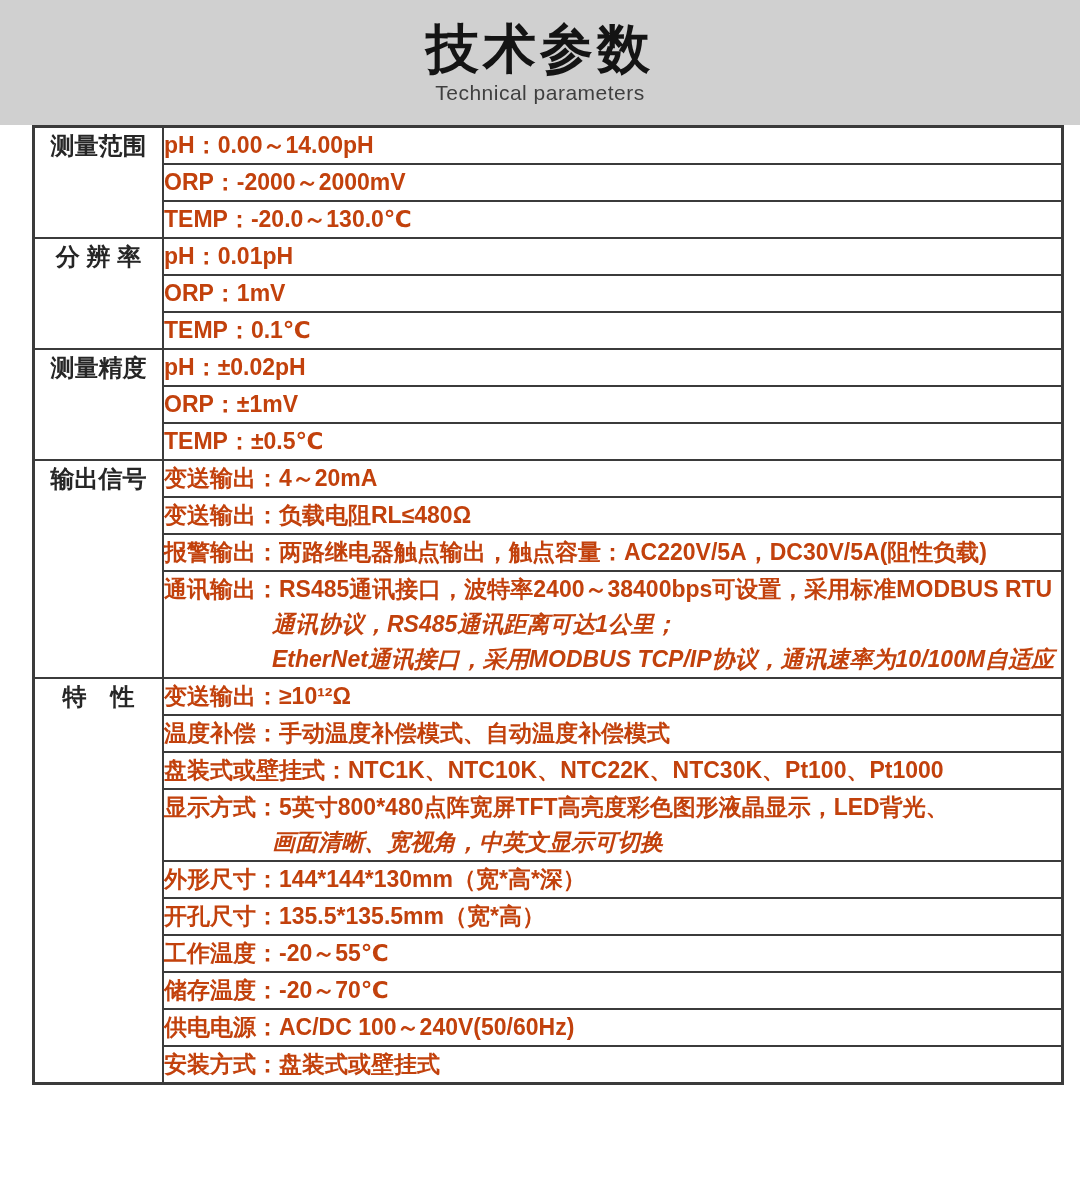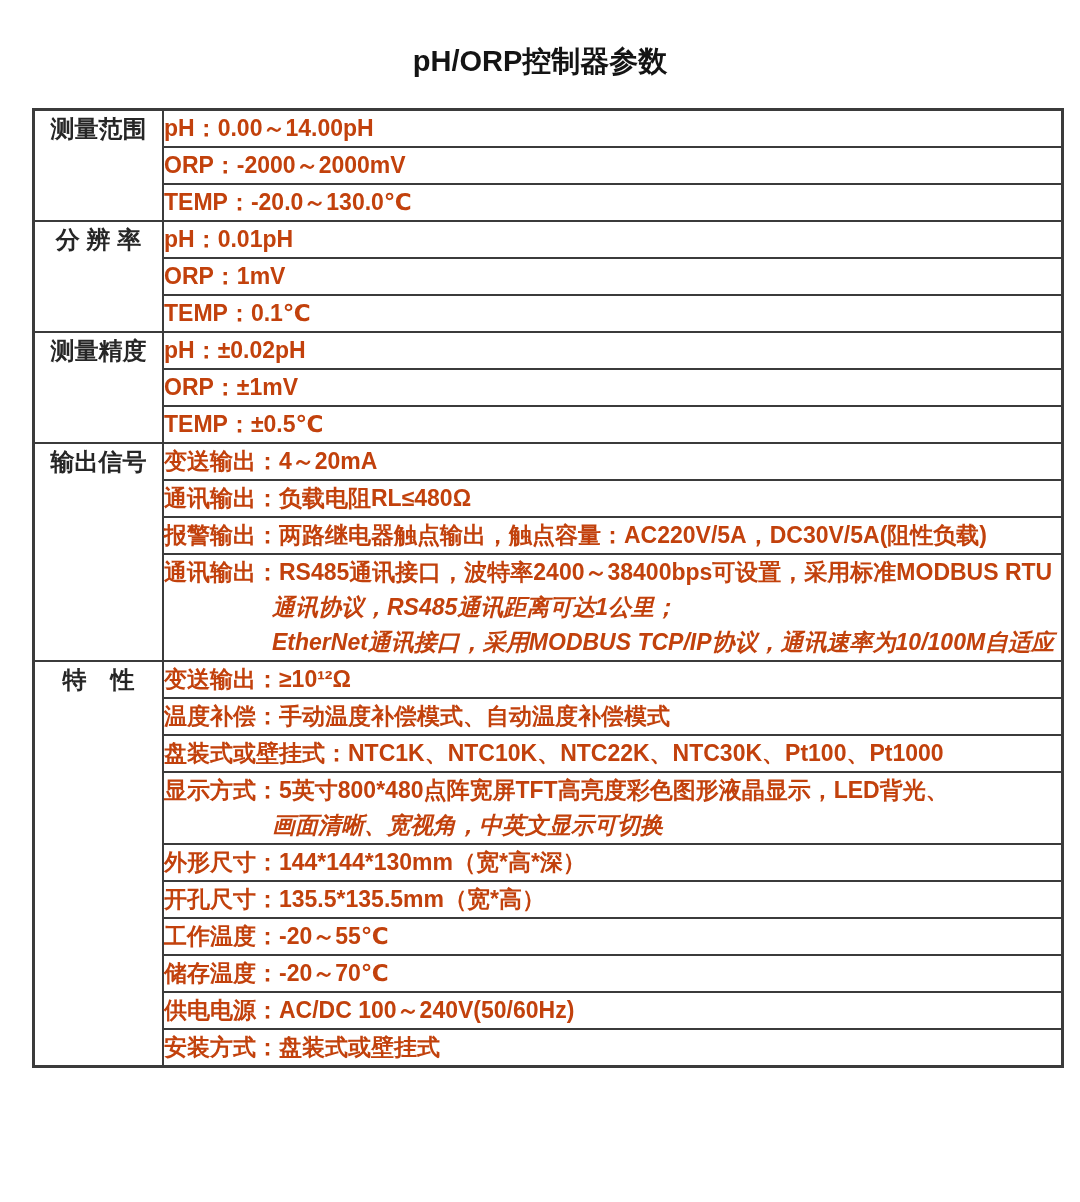--- a/index.html
+++ b/index.html
@@ -85,22 +85,25 @@
   .spec-line.cont {
     padding-left: 108px;
     font-style: italic;
   }
 </style>
 </head>
 <body>
 
 <div class="page">
 
-
-  <h2 class="section-title">pH/ORP控制器参数</h2>
+  <header class="banner">
+    <div class="banner-title">技术参数</div>
+    <div class="banner-subtitle">Technical parameters</div>
+  </header>
+
 
   <table class="spec-table">
     <tbody id="spec-body">
         <tr>
           <th class="spec-group-label" rowspan="3">测量范围</th>
           <td class="spec-value-cell">
             <div class="spec-line">pH：0.00～14.00pH</div>
           </td>
         </tr>
         <tr>
@@ -146,21 +149,21 @@
           </td>
         </tr>
         <tr>
           <th class="spec-group-label" rowspan="4">输出信号</th>
           <td class="spec-value-cell">
             <div class="spec-line">变送输出：4～20mA</div>
           </td>
         </tr>
         <tr>
           <td class="spec-value-cell">
-            <div class="spec-line">通讯输出：负载电阻RL≤480Ω</div>
+            <div class="spec-line">变送输出：负载电阻RL≤480Ω</div>
           </td>
         </tr>
         <tr>
           <td class="spec-value-cell">
             <div class="spec-line">报警输出：两路继电器触点输出，触点容量：AC220V/5A，DC30V/5A(阻性负载)</div>
           </td>
         </tr>
         <tr>
           <td class="spec-value-cell">
             <div class="spec-line">通讯输出：RS485通讯接口，波特率2400～38400bps可设置，采用标准MODBUS RTU</div>

